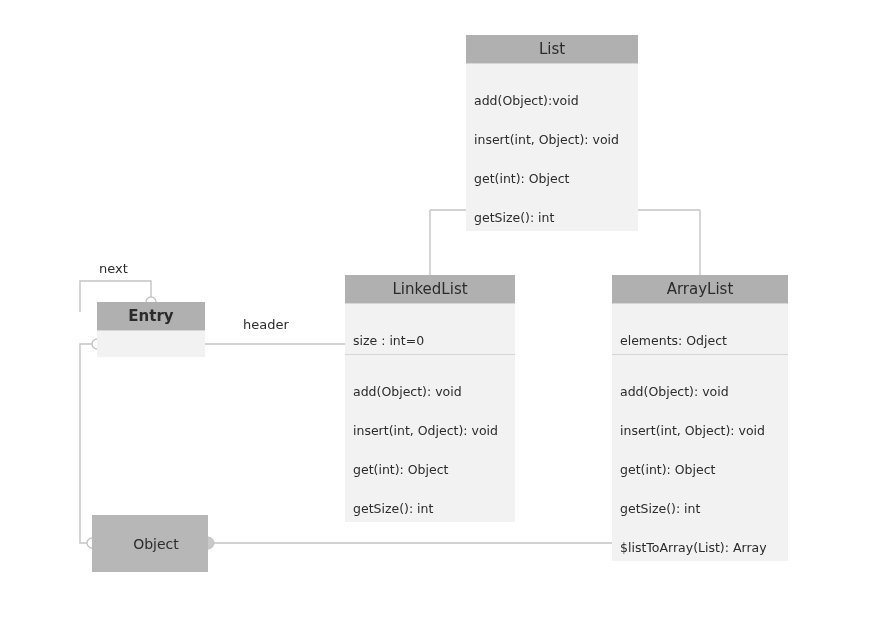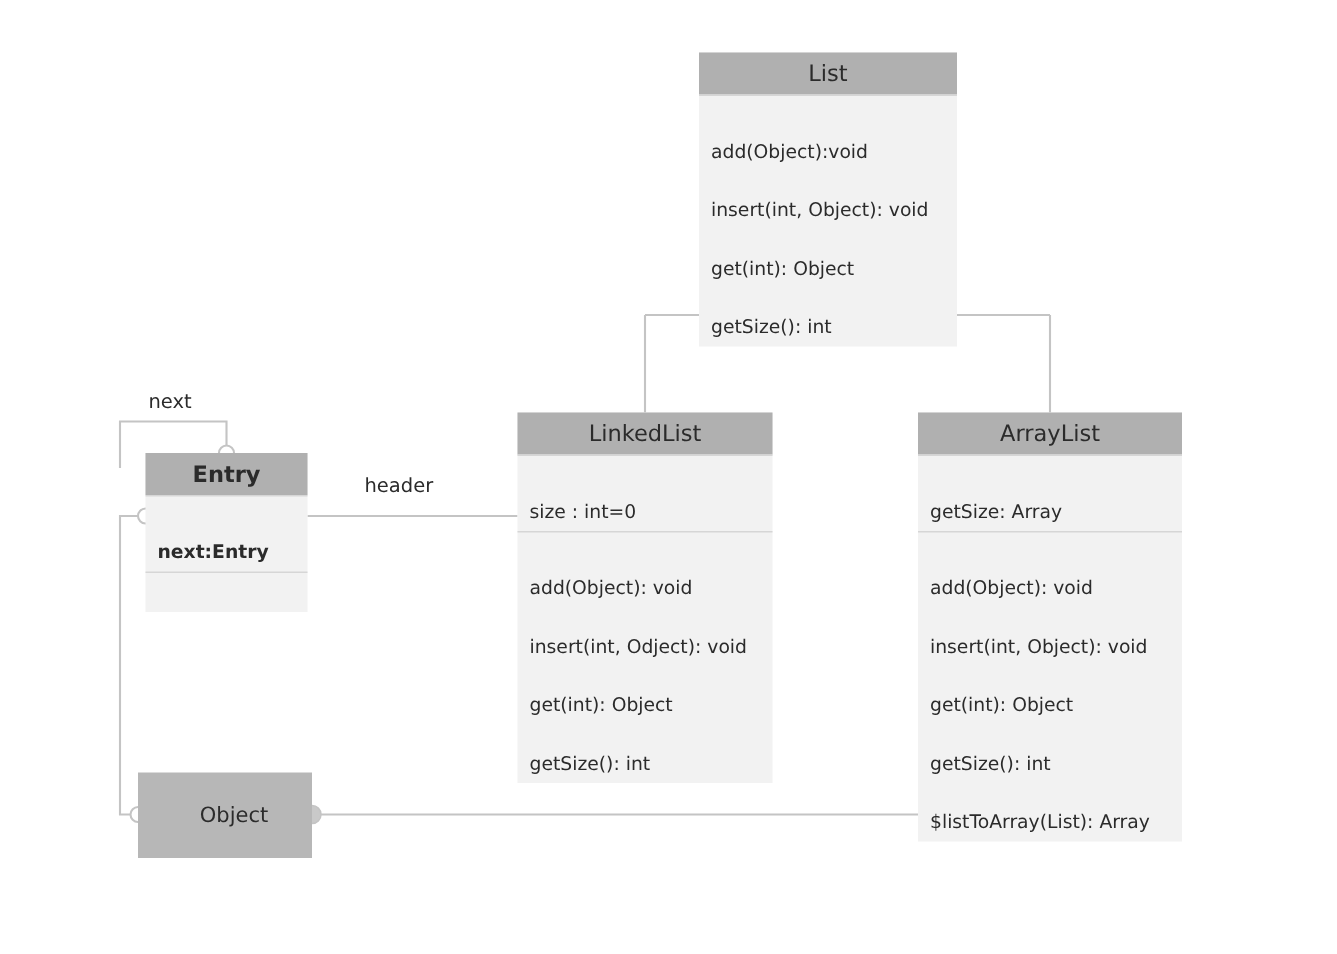--- a/index.html
+++ b/index.html
@@ -136,36 +136,33 @@
       <span class="mline">add(Object): void</span>
       <span class="mline">insert(int, Odject): void</span>
       <span class="mline">get(int): Object</span>
       <span class="mline">getSize(): int</span>
     </div>
   </div>
 
   <div class="uml-class" style="left:612px; top:275px; width:176px;">
     <div class="uml-header">ArrayList</div>
     <div class="uml-compartment">
-      <span class="mline">getSize: Array</span>
+      <span class="mline">elements: Odject</span>
     </div>
     <div class="uml-compartment">
       <span class="mline">add(Object): void</span>
       <span class="mline">insert(int, Object): void</span>
       <span class="mline">get(int): Object</span>
       <span class="mline">getSize(): int</span>
       <span class="mline">$listToArray(List): Array</span>
     </div>
   </div>
 
   <div class="uml-class" style="left:97px; top:302px; width:108px;font-weight:bold;">
     <div class="uml-header">Entry</div>
-    <div class="uml-compartment">
-      <span class="mline">next:Entry</span>
-    </div>
     <div class="uml-compartment empty"></div>
   </div>
 
   <div class="uml-solid" style="left:92px; top:515px; width:116px; height:57px;padding-left:12px;">
     <span>Object</span>
   </div>
 
   <div class="edge-label" style="left:99px; top:261px;">next</div>
 
   <div class="edge-label" style="left:243px; top:317px;">header</div>

